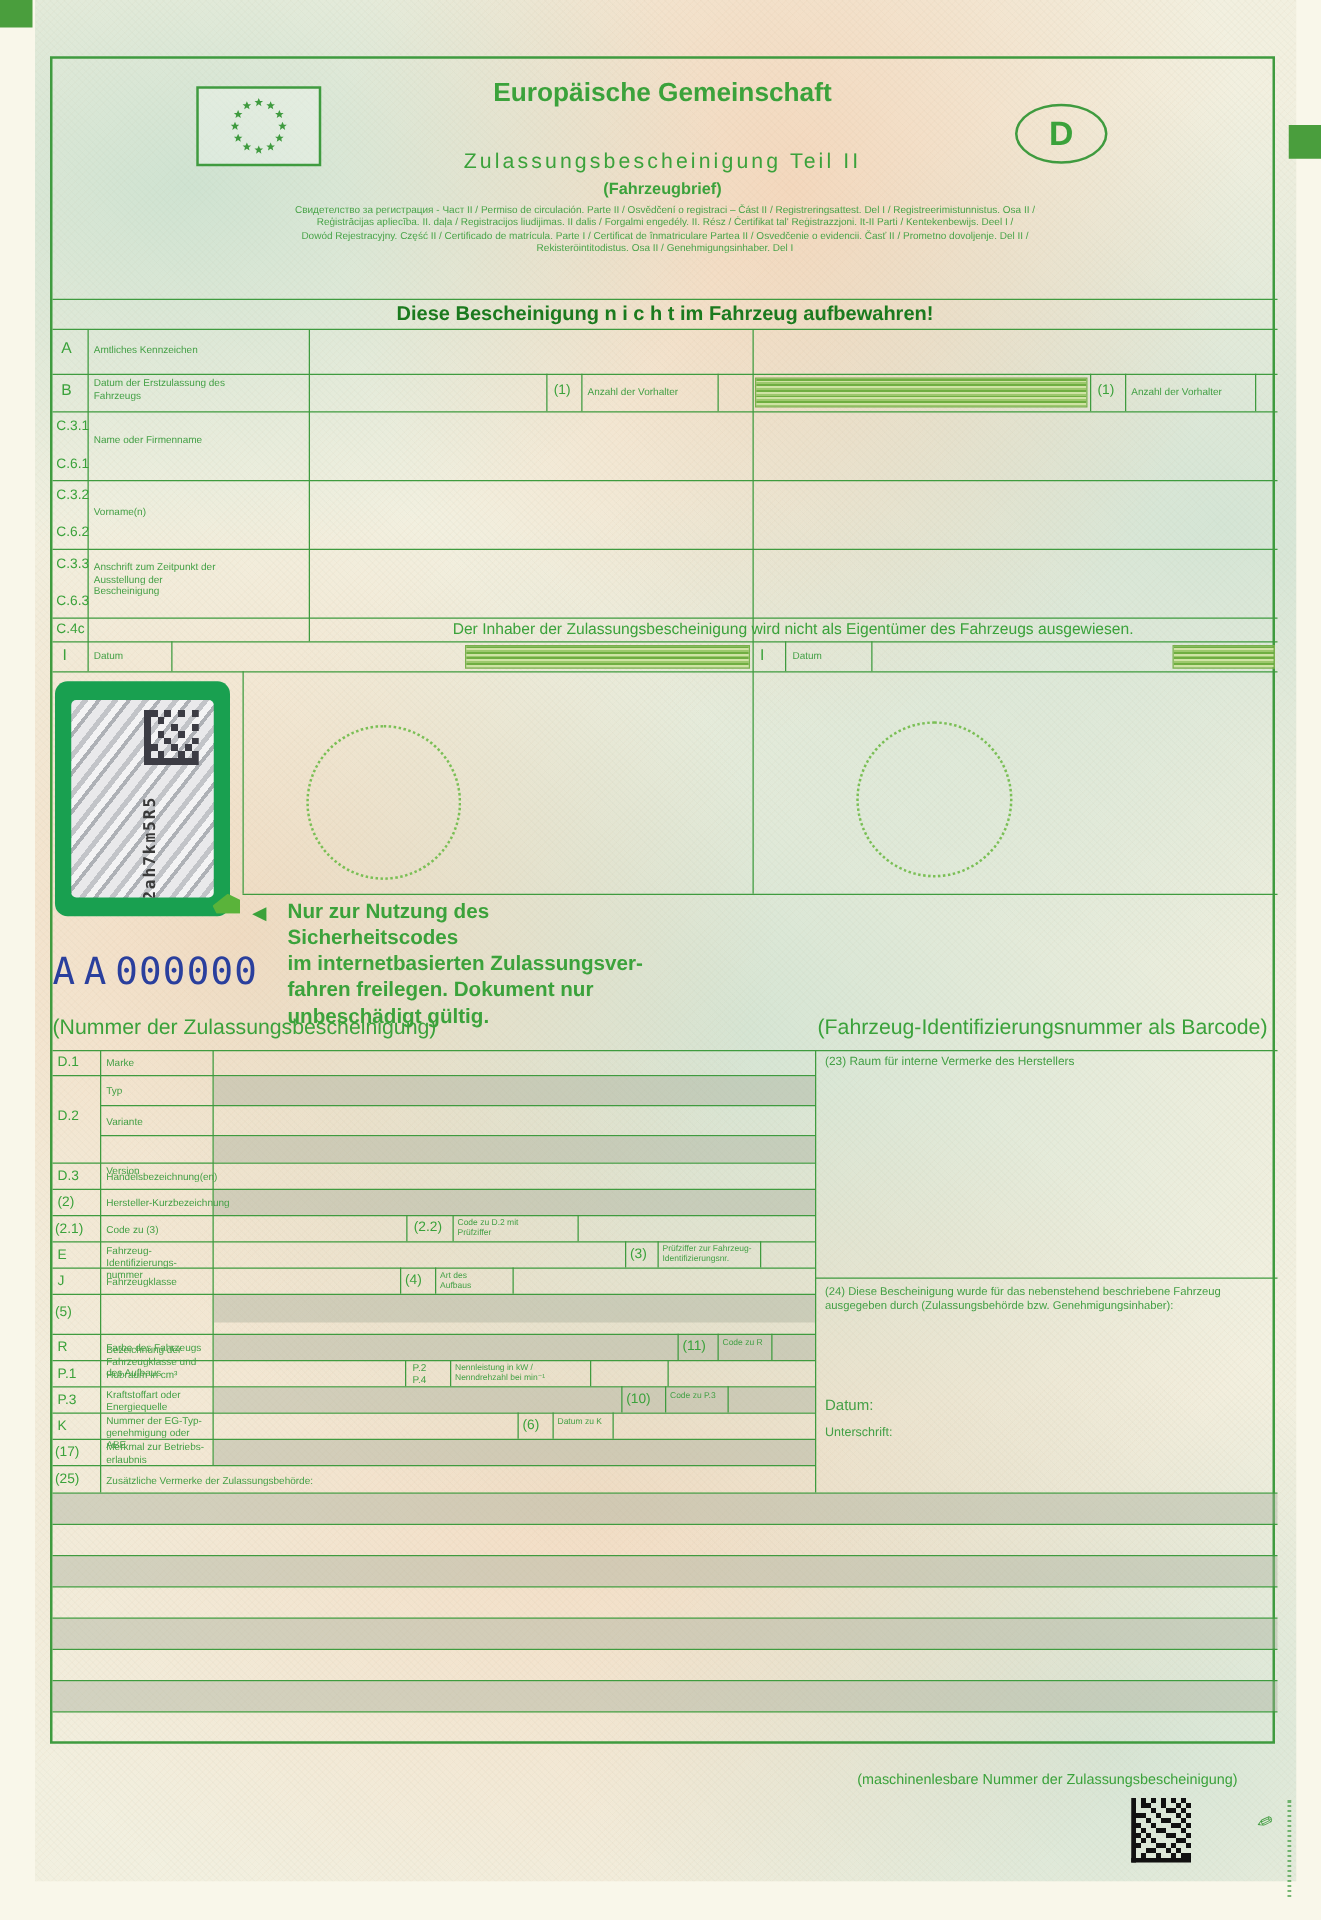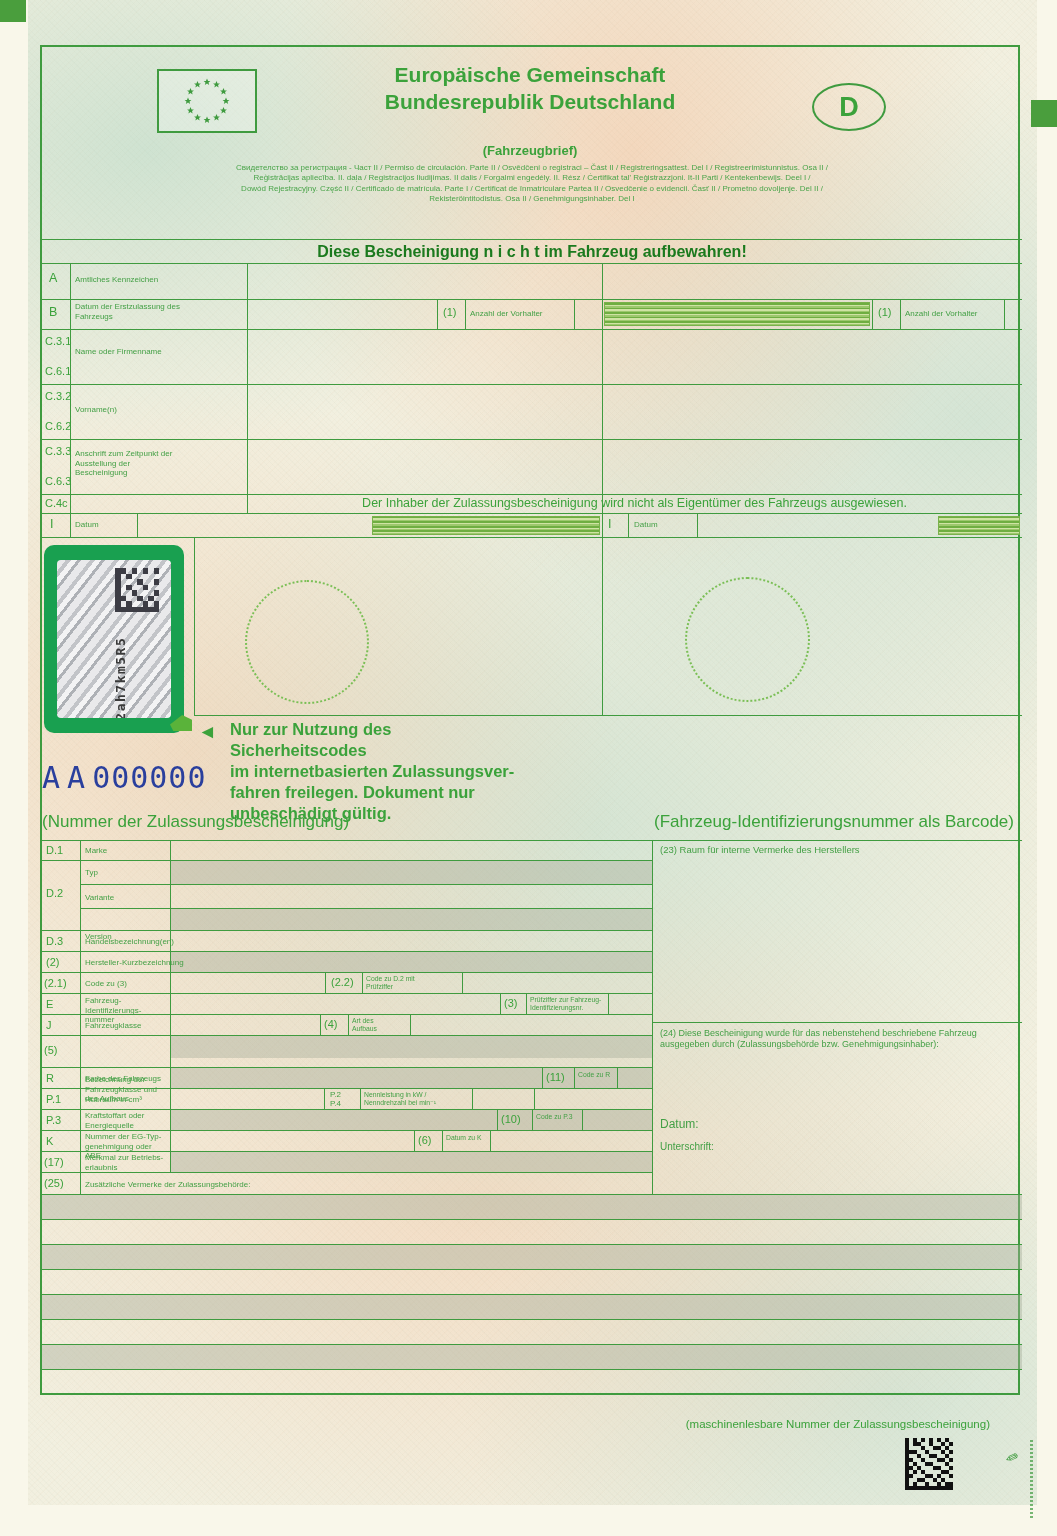--- a/index.html
+++ b/index.html
@@ -65,21 +65,21 @@
           <use href="#st" transform="translate(48,49)"></use>
             <use href="#st" transform="translate(38.5,46.5)"></use>
           <use href="#st" transform="translate(31.5,39.5)"></use>
             <use href="#st" transform="translate(29,30)"></use>
           <use href="#st" transform="translate(31.5,20.5)"></use>
             <use href="#st" transform="translate(38.5,13.5)"></use>
         </g>
       </svg>
     </div>
     <div class="ttl" style="top:16px;font-size:21px;font-weight:bold">Europäische Gemeinschaft</div>
-    <div class="ttl" style="top:43px;font-size:21px;font-weight:bold">Bundesrepublik Deutschland</div>
+    <div class="ttl" style="top:72px;font-size:17px;letter-spacing:2.5px">Zulassungsbescheinigung Teil II</div>
     <div class="ttl" style="top:96px;font-size:13px;font-weight:bold">(Fahrzeugbrief)</div>
     <div class="abs" style="left:770px;top:36px;width:74px;height:48px;border:2.5px solid var(--ln);border-radius:50%;text-align:center;line-height:44px;font-size:27px;font-weight:bold;color:var(--gt)">D</div>
 
     <div class="abs" style="left:20px;top:116px;width:940px;text-align:center">
       <div class="mln">Свидетелство за регистрация - Част II / Permiso de circulación. Parte II / Osvědčení o registraci – Část II / Registreringsattest. Del I / Registreerimistunnistus. Osa II /</div>
       <div class="mln">Reģistrācijas apliecība. II. daļa / Registracijos liudijimas. II dalis / Forgalmi engedély. II. Rész / Ċertifikat tal' Reġistrazzjoni. It-II Parti / Kentekenbewijs. Deel I /</div>
       <div class="mln">Dowód Rejestracyjny. Część II / Certificado de matrícula. Parte I / Certificat de înmatriculare Partea II / Osvedčenie o evidencii. Časť II / Prometno dovoljenje. Del II /</div>
       <div class="mln">Rekisteröintitodistus. Osa II / Genehmigungsinhaber. Del I</div>
     </div>
 

